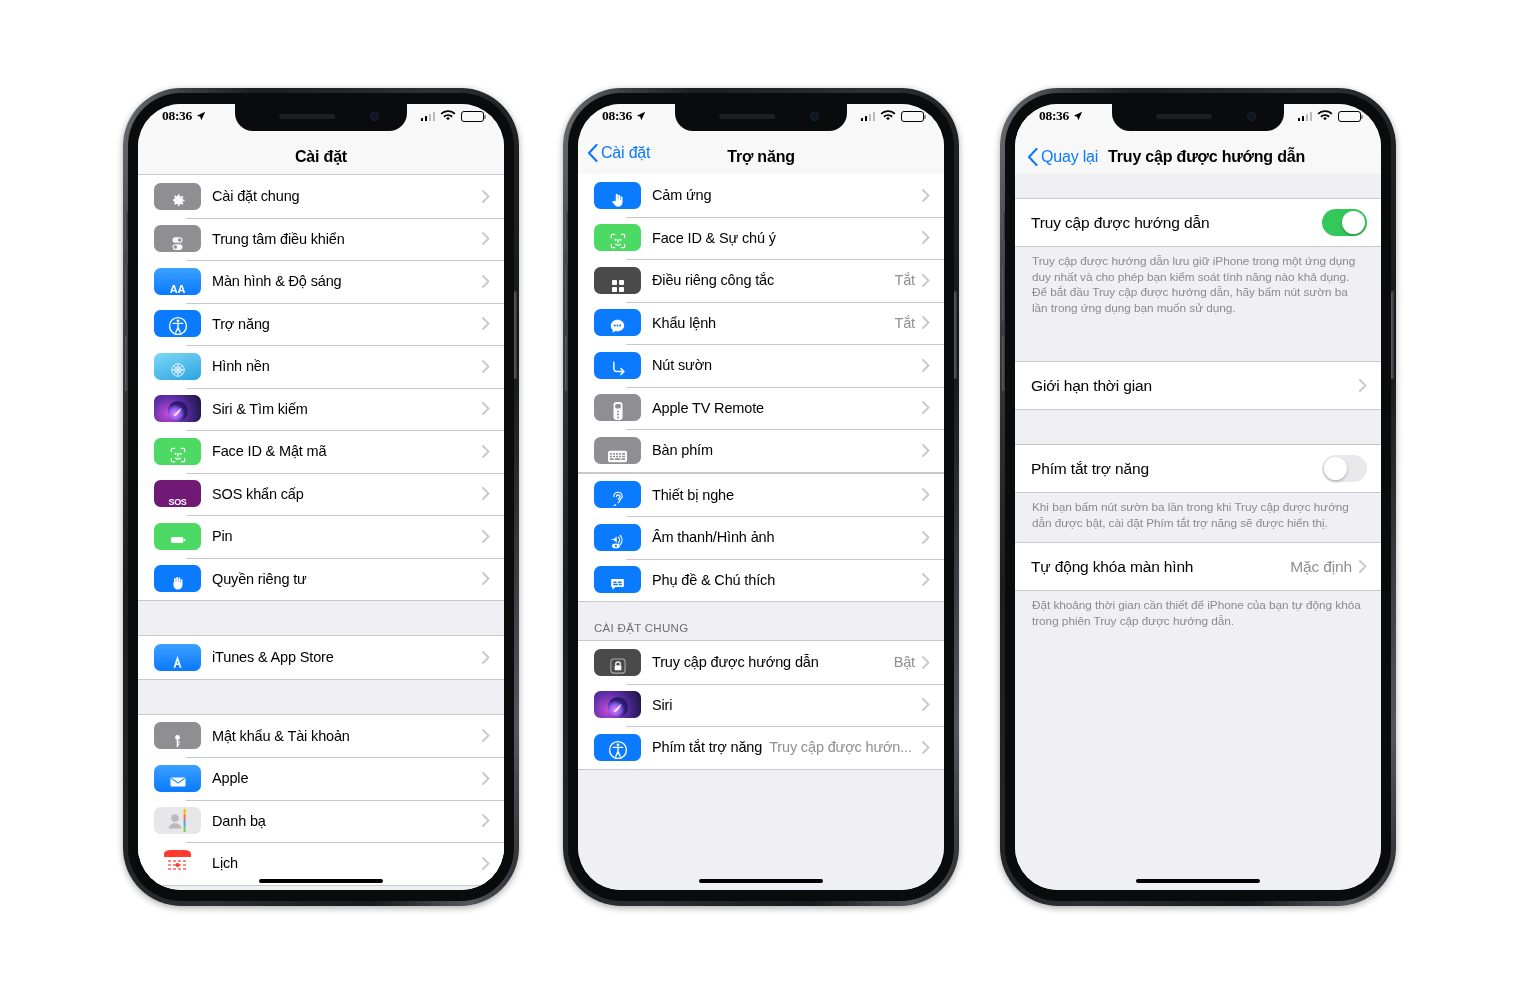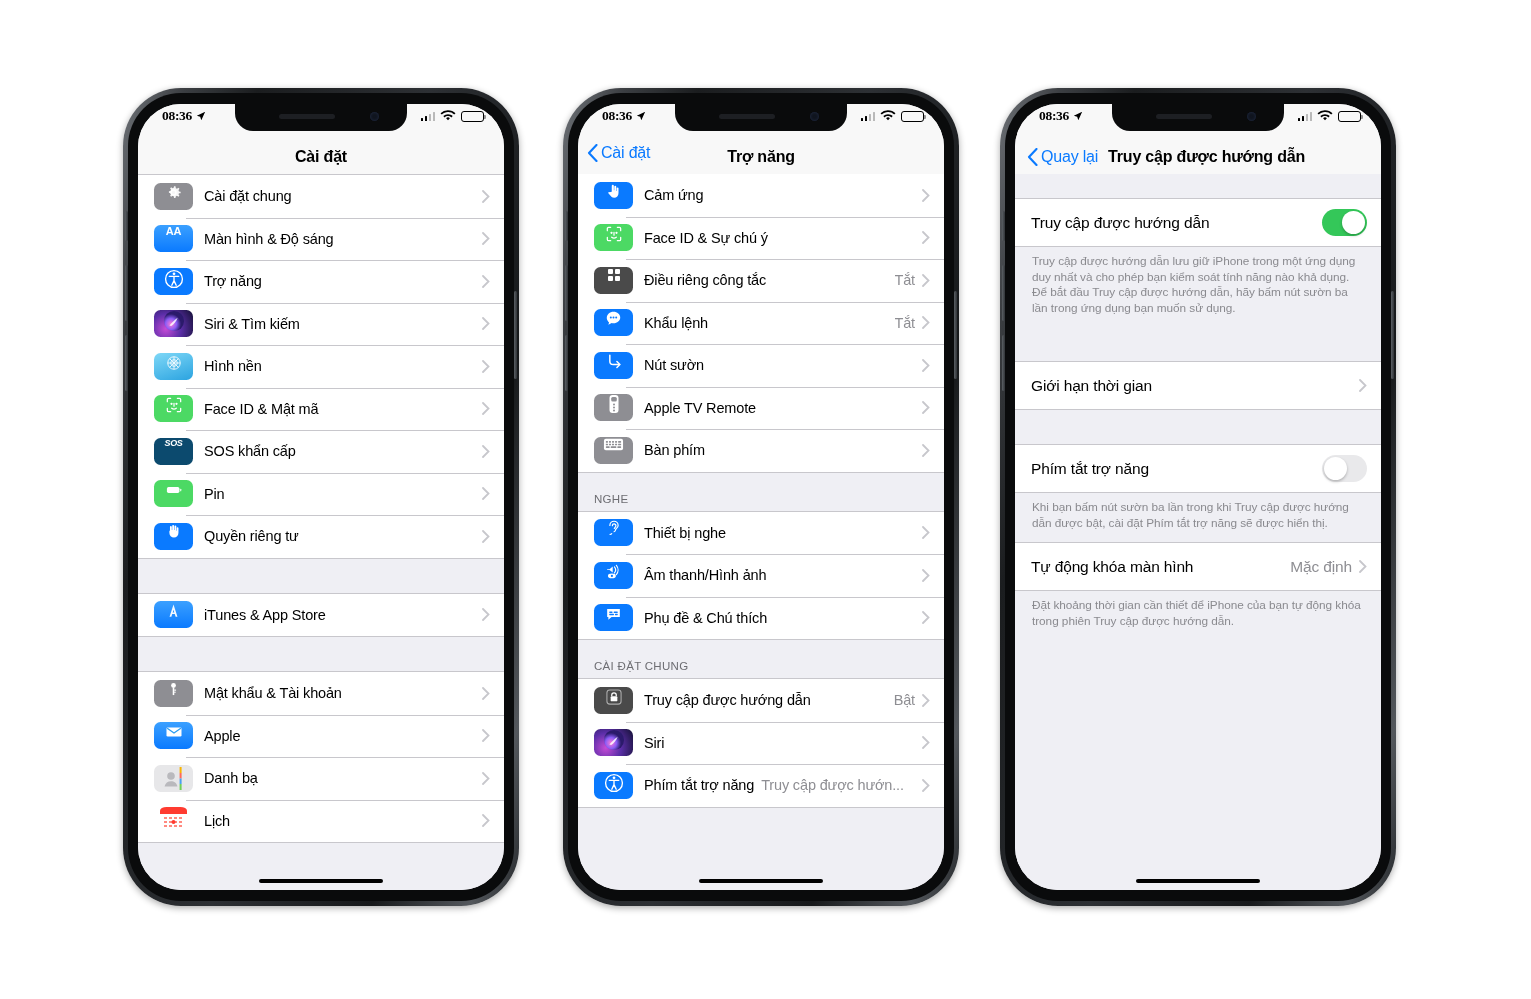--- a/index.html
+++ b/index.html
@@ -118,22 +118,22 @@
     font-size: 11.5px; color:#6d6d72; letter-spacing: 0.3px;
   }
 
   .row {
     display:flex; align-items:center; height: 42.5px;
     padding-left: 16px; background:#fff; position:relative;
   }
   .row + .row::before {
     content:""; position:absolute; left:48px; right:0; top:0; height:0.5px; background:#c8c7cc;
   }
-  .icon { width:39px; height:27px; border-radius:6.5px; flex:none; margin-right:11px;
-          display:flex; align-items:flex-start; justify-content:center; overflow:hidden; position:relative; }
+  .icon { width:47px; height:27px; border-radius:6.5px; flex:none; margin-right:11px;
+          display:flex; align-items:flex-end; justify-content:center; overflow:hidden; position:relative; }
   .label { font-size:14.5px; color:#000; letter-spacing:-0.15px; flex:1; white-space:nowrap; }
   .value { font-size:14.5px; color:#8e8e93; letter-spacing:-0.15px; margin-right:7px;
            max-width:150px; overflow:hidden; text-overflow:ellipsis; white-space:nowrap; }
   .chev { width:8px; height:13px; margin-right:14px; flex:none; }
 
   
   .row.big { height: 47px; padding-left: 16px; }
   .row.big .label { font-size: 15.5px; }
   .row.big .value { font-size: 15.5px; }
 
@@ -161,21 +161,21 @@
 
   
   .ic-txt { color:#fff; font-weight:700; font-size:11px; letter-spacing:-0.3px; }
   .grad-siri { background: radial-gradient(circle at 30% 70%, #c64bd6 0%, #5b2ea8 45%, #131033 100%); }
   .grad-wall { background: linear-gradient(160deg,#7fd8f7,#2ba3e0); }
   .grad-blue { background: linear-gradient(180deg,#3ba0ff,#0a7aff); }
   .plain-blue { background:#0a7aff; }
   .plain-green { background:#4cd964; }
   .plain-grey { background:#8e8e93; }
   .plain-dark { background:#4a4a4a; }
-  .plain-red { background:#0c4a6e;font-style:italic; }
+  .plain-red { background:#701a75; }
 </style>
 </head>
 <body>
 
 <div class="stage">
 
   <div class="phone p1">
     <div class="bezel">
       <span class="btn-side btn-mute"></span>
       <span class="btn-side btn-volup"></span>
@@ -221,74 +221,88 @@
                     <path d="M12 8a4 4 0 1 0 0 8 4 4 0 0 0 0-8zm0 6.2a2.2 2.2 0 1 1 0-4.4 2.2 2.2 0 0 1 0 4.4z"></path>
                     <path d="M21 12.9v-1.8l-2.1-.5a7 7 0 0 0-.6-1.4l1.2-1.8-1.3-1.3-1.8 1.2a7 7 0 0 0-1.4-.6L14.5 4h-1.8l-.5 2.1a7 7 0 0 0-1.4.6L9 5.5 7.7 6.8l1.2 1.8a7 7 0 0 0-.6 1.4L6.2 10.5v1.8l2.1.5a7 7 0 0 0 .6 1.4l-1.2 1.8 1.3 1.3 1.8-1.2a7 7 0 0 0 1.4.6l.5 2.1h1.8l.5-2.1a7 7 0 0 0 1.4-.6l1.8 1.2 1.3-1.3-1.2-1.8a7 7 0 0 0 .6-1.4z" opacity=".92"></path>
                   </svg>
               </span>
               <span class="label">Cài đặt chung</span>
               <svg class="chev" viewBox="0 0 8 13">
                   <path d="M1 1l5.5 5.5L1 12" stroke="#c7c7cc" stroke-width="1.8" fill="none" stroke-linecap="round"></path>
                 </svg>
             </div>
 
+            <div class="row">
+              <span class="icon plain-grey">
+                <svg width="17" height="17" viewBox="0 0 24 24" fill="#fff">
+                    <rect x="5" y="3" width="14" height="8" rx="4" opacity=".95"></rect>
+                    <circle cx="15" cy="7" r="2.4" fill="#8e8e93"></circle>
+                    <rect x="5" y="13" width="14" height="8" rx="4" opacity=".95"></rect>
+                    <circle cx="9" cy="17" r="2.4" fill="#8e8e93"></circle>
+                  </svg>
+              </span>
+              <span class="label">Trung tâm điều khiển</span>
+              <svg class="chev" viewBox="0 0 8 13">
+                  <path d="M1 1l5.5 5.5L1 12" stroke="#c7c7cc" stroke-width="1.8" fill="none" stroke-linecap="round"></path>
+                </svg>
+            </div>
 
             <div class="row">
               <span class="icon grad-blue">
                 <span class="ic-txt">AA</span>
               </span>
               <span class="label">Màn hình &amp; Độ sáng</span>
               <svg class="chev" viewBox="0 0 8 13">
                   <path d="M1 1l5.5 5.5L1 12" stroke="#c7c7cc" stroke-width="1.8" fill="none" stroke-linecap="round"></path>
                 </svg>
             </div>
 
             <div class="row">
               <span class="icon plain-blue">
                 <svg width="22" height="22" viewBox="0 0 24 24">
                     <circle cx="12" cy="12" r="9.2" fill="none" stroke="#fff" stroke-width="1.5"></circle>
                     <circle cx="12" cy="6.4" r="1.5" fill="#fff"></circle>
                     <path d="M6.8 9.1h10.4M12 9.6v4.2M12 13.8l-2.4 5M12 13.8l2.4 5" stroke="#fff" stroke-width="1.5" stroke-linecap="round" fill="none"></path>
                   </svg>
               </span>
               <span class="label">Trợ năng</span>
+              <svg class="chev" viewBox="0 0 8 13">
+                  <path d="M1 1l5.5 5.5L1 12" stroke="#c7c7cc" stroke-width="1.8" fill="none" stroke-linecap="round"></path>
+                </svg>
+            </div>
+
+            <div class="row">
+              <span class="icon grad-wall">
+                <svg width="20" height="20" viewBox="0 0 24 24" fill="none" stroke="#fff" stroke-width="1.1" opacity=".93">
+                    <circle cx="12" cy="12" r="4"></circle>
+                    <circle cx="12" cy="12" r="7.5"></circle>
+                    <path d="M12 4.5v15M4.5 12h15M6.7 6.7l10.6 10.6M17.3 6.7 6.7 17.3"></path>
+                  </svg>
+              </span>
+              <span class="label">Hình nền</span>
               <svg class="chev" viewBox="0 0 8 13">
                   <path d="M1 1l5.5 5.5L1 12" stroke="#c7c7cc" stroke-width="1.8" fill="none" stroke-linecap="round"></path>
                 </svg>
             </div>
 
             <div class="row">
               <span class="icon grad-siri">
                 <svg width="22" height="22" viewBox="0 0 24 24">
                     <defs>
                       <radialGradient id="s1" cx="35%" cy="65%">
                         <stop offset="0" stop-color="#ff7bd5"></stop>
                         <stop offset="55%" stop-color="#8b5cf6"></stop>
                         <stop offset="100%" stop-color="#2b1a6b"></stop>
                       </radialGradient>
                     </defs>
                     <circle cx="12" cy="12" r="11" fill="url(#s1)"></circle>
                     <path d="M7 17c2.5-3 5.5-6 9-8.5-1.5 3.5-4 7-7 9z" fill="#fff" opacity=".85"></path>
                   </svg>
               </span>
               <span class="label">Siri &amp; Tìm kiếm</span>
-              <svg class="chev" viewBox="0 0 8 13">
-                  <path d="M1 1l5.5 5.5L1 12" stroke="#c7c7cc" stroke-width="1.8" fill="none" stroke-linecap="round"></path>
-                </svg>
-            </div>
-
-            <div class="row">
-              <span class="icon grad-wall">
-                <svg width="20" height="20" viewBox="0 0 24 24" fill="none" stroke="#fff" stroke-width="1.1" opacity=".93">
-                    <circle cx="12" cy="12" r="4"></circle>
-                    <circle cx="12" cy="12" r="7.5"></circle>
-                    <path d="M12 4.5v15M4.5 12h15M6.7 6.7l10.6 10.6M17.3 6.7 6.7 17.3"></path>
-                  </svg>
-              </span>
-              <span class="label">Hình nền</span>
               <svg class="chev" viewBox="0 0 8 13">
                   <path d="M1 1l5.5 5.5L1 12" stroke="#c7c7cc" stroke-width="1.8" fill="none" stroke-linecap="round"></path>
                 </svg>
             </div>
 
             <div class="row">
               <span class="icon plain-green">
                 <svg width="20" height="20" viewBox="0 0 24 24" fill="none" stroke="#fff" stroke-width="1.5" stroke-linecap="round">
                     <path d="M4 8V5.5A1.5 1.5 0 0 1 5.5 4H8M16 4h2.5A1.5 1.5 0 0 1 20 5.5V8M20 16v2.5a1.5 1.5 0 0 1-1.5 1.5H16M8 20H5.5A1.5 1.5 0 0 1 4 18.5V16"></path>
                     <circle cx="9" cy="10.5" r="0.6" fill="#fff"></circle>
@@ -600,21 +614,20 @@
                   </svg>
               </span>
               <span class="label">Bàn phím</span>
               <span class="value"></span>
               <svg class="chev" viewBox="0 0 8 13">
                   <path d="M1 1l5.5 5.5L1 12" stroke="#c7c7cc" stroke-width="1.8" fill="none" stroke-linecap="round"></path>
                 </svg>
             </div>
           </div>
 
-          <div class="sechead">NGHE</div>
           <div class="group">
             <div class="row">
               <span class="icon plain-blue">
                 <svg width="18" height="18" viewBox="0 0 24 24" fill="none" stroke="#fff" stroke-width="1.6" stroke-linecap="round">
                     <path d="M6.5 8.5a5.5 5.5 0 1 1 11 0c0 2.5-2 3.5-3 5s-.5 3.5-2.5 3.5"></path>
                     <path d="M9.8 9a2.4 2.4 0 0 1 4.8 0c0 1.5-1.6 2.2-2.2 3.5"></path>
                     <path d="M9 19.5c-.6.7-1.4 1-2.2 1"></path>
                   </svg>
               </span>
               <span class="label">Thiết bị nghe</span>

